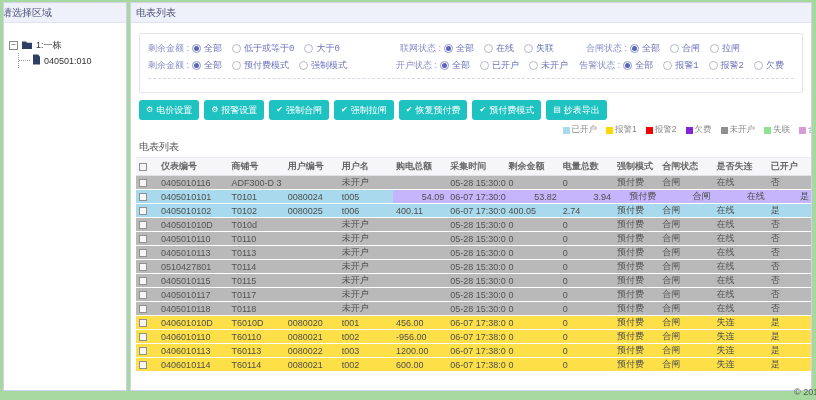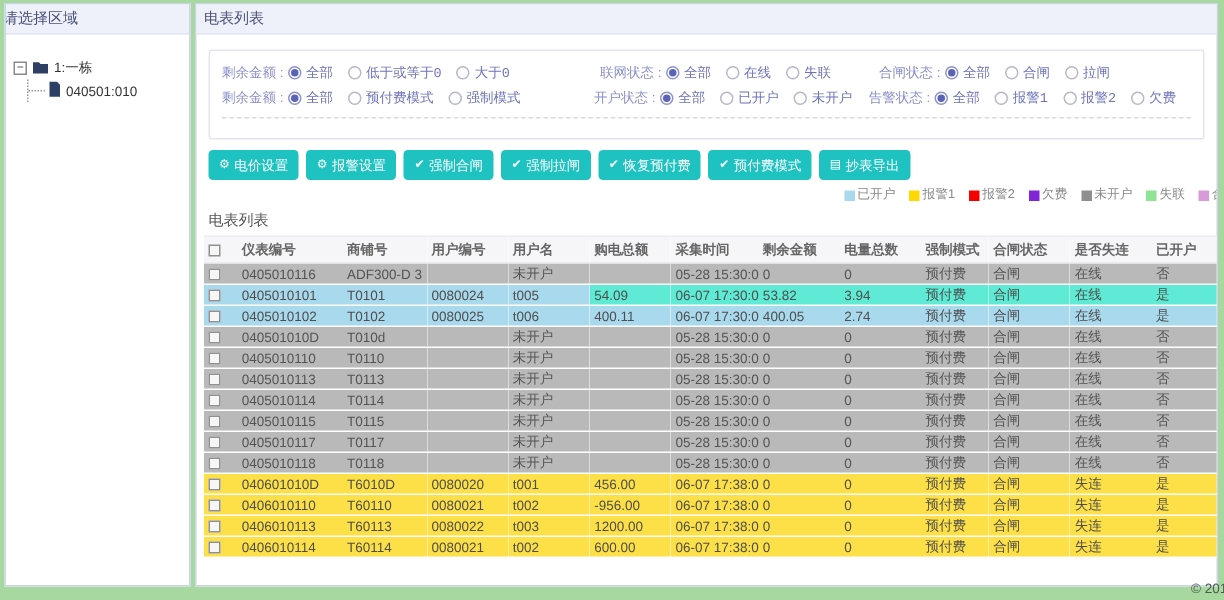--- a/index.html
+++ b/index.html
@@ -55,21 +55,21 @@
   
   .section-title { margin:5px 0 3px 8px; font-size:10px; color:#555; }
   .tblwrap { margin-left:5px; }
   table { border-collapse:collapse; table-layout:fixed; width:676px; font-size:9px; color:#4e4e4e; }
   thead th { height:17px; background:#f6f6f8; border-top:1px solid #ececf2; border-bottom:1px solid #e2e2e6;
              font-weight:700; color:#666; text-align:left; padding:0 3px; overflow:hidden; white-space:nowrap; }
   tbody td { height:13px; padding:0 3px; border-bottom:1px solid #fff; overflow:hidden; white-space:nowrap; }
   tr.gray  td { background:#b9b9b9; color:#545454; }
   tr.blue  td { background:#a9d9ec; }
   tr.green td { background:#fde047; }
-  tbody td.alarm { background:#5eead4; }
+  tbody td.alarm { background:#c4b5fd;text-align:right; }
   .cb { width:8px; height:8px; box-sizing:border-box; border:1px solid #909090; background:#f6f6f6;
         display:inline-block; vertical-align:middle; }
 
   .copyright { position:absolute; left:753px; top:387px; font-size:9px; color:#4c5a4c; white-space:nowrap;padding-left:41px; }
 </style>
 </head>
 <body>
 
 <div class="app">
 
@@ -385,21 +385,21 @@
               <td>05-28 15:30:00</td>
               <td>0</td>
               <td>0</td>
               <td>预付费</td>
               <td>合闸</td>
               <td>在线</td>
               <td>否</td>
             </tr>
             <tr class="gray">
               <td><span class="cb"></span></td>
-              <td>0405010114</td>
+              <td>0510427801</td>
               <td>T0114</td>
               <td></td>
               <td>未开户</td>
               <td></td>
               <td>05-28 15:30:00</td>
               <td>0</td>
               <td>0</td>
               <td>预付费</td>
               <td>合闸</td>
               <td>在线</td>

